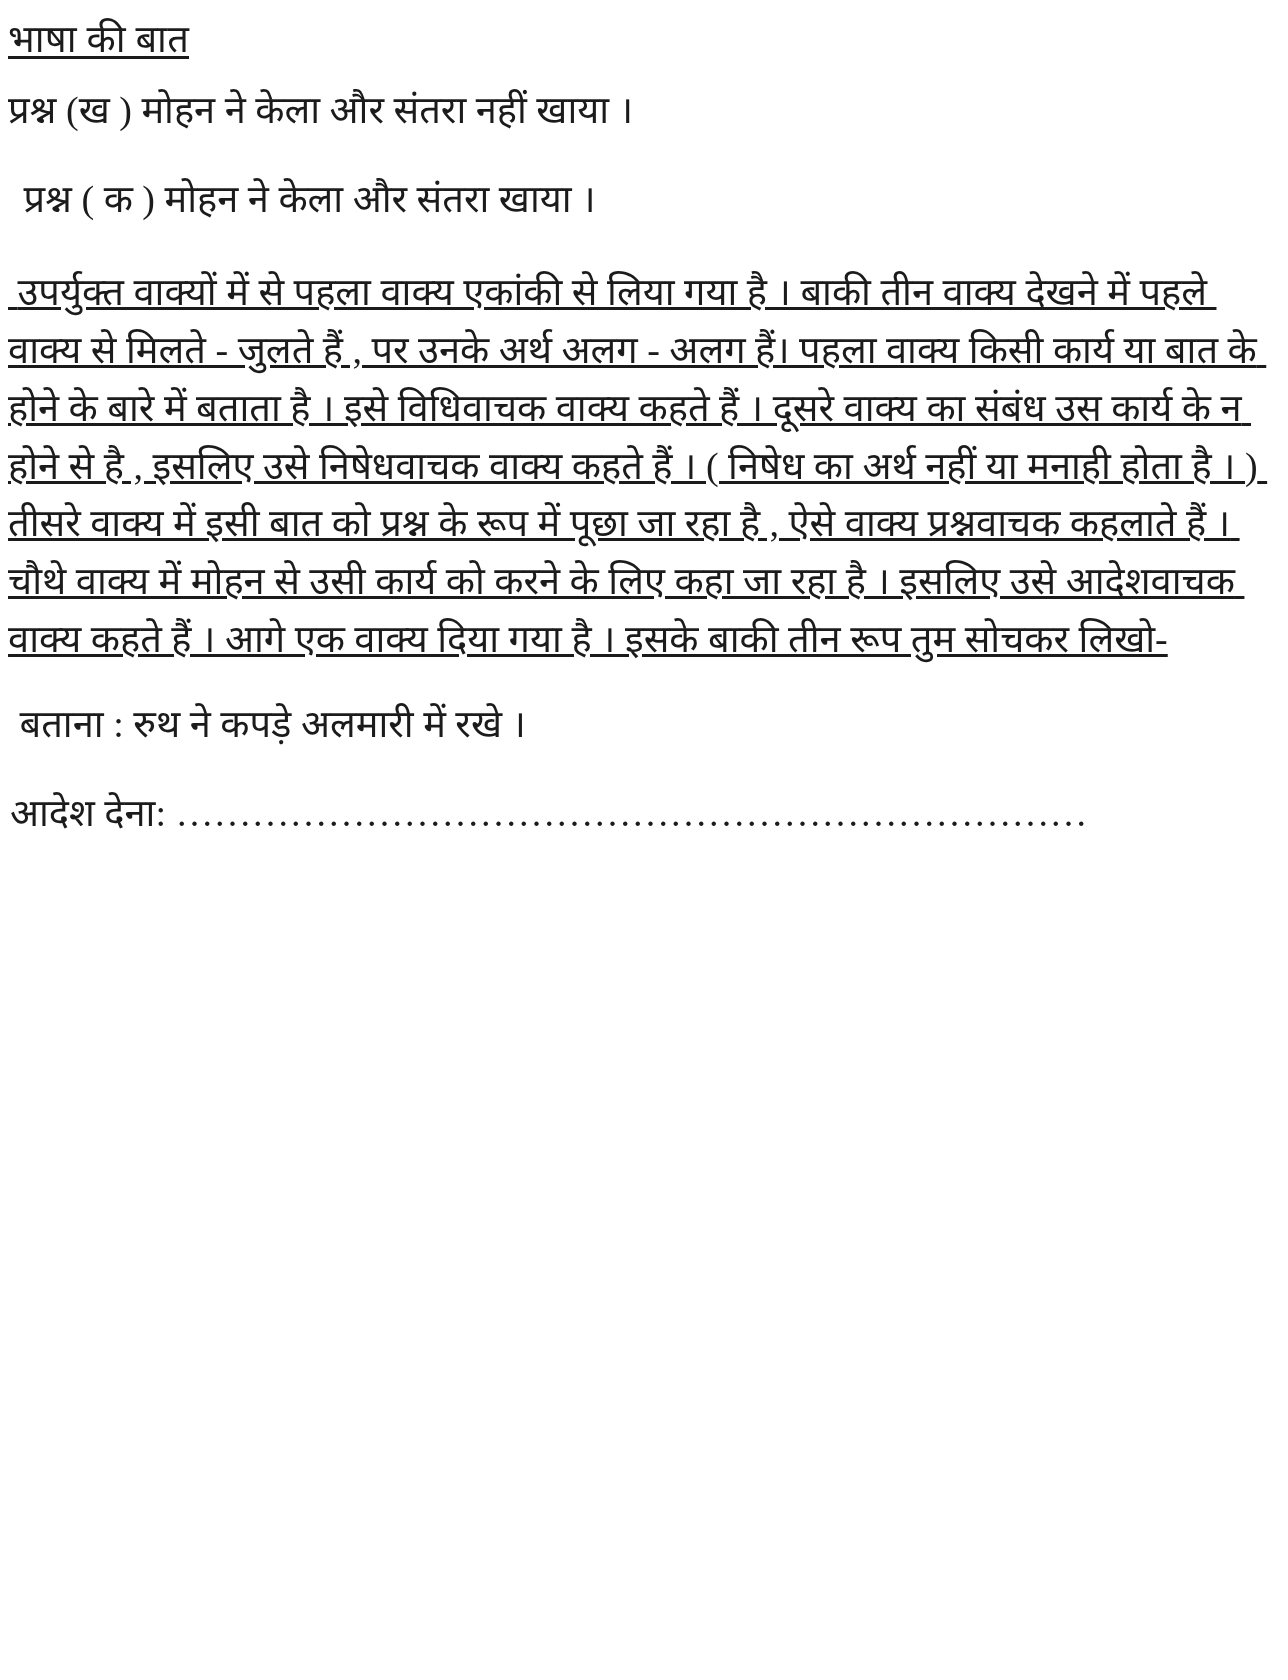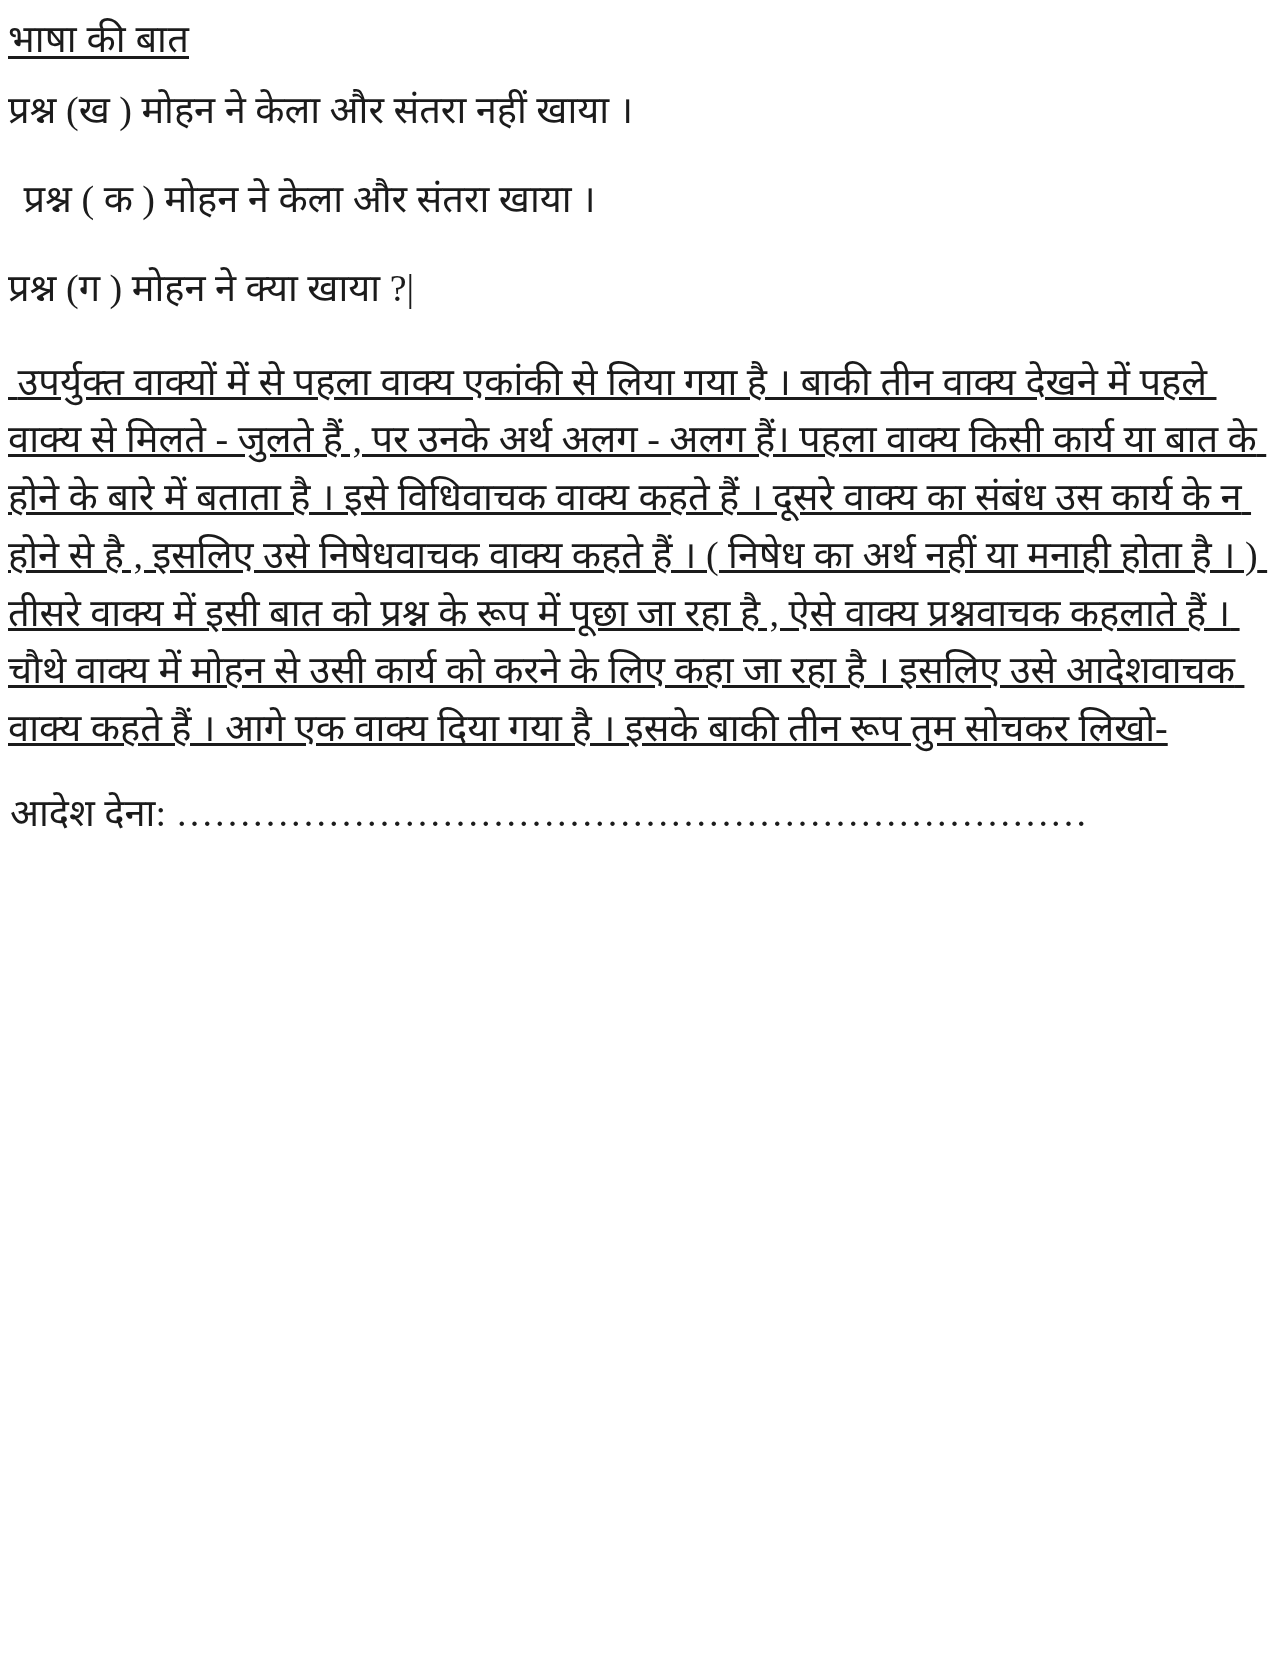--- a/index.html
+++ b/index.html
@@ -57,19 +57,19 @@
 </style>
 </head>
 <body>
 
 <div class="page">
 
   <div class="section-title">भाषा की बात</div>
 
   <div class="q-line">प्रश्न (ख ) मोहन ने केला और संतरा नहीं खाया ।</div>
   <div class="q-line first"> प्रश्न ( क ) मोहन ने केला और संतरा खाया ।</div>
-  <div class="q-line">प्रश्न (ग ) मोहन ने क्या खाया ?|</div>
 
   <div class="para"> उपर्युक्त वाक्यों में से पहला वाक्य एकांकी से लिया गया है । बाकी तीन वाक्य देखने में पहले वाक्य से मिलते - जुलते हैं , पर उनके अर्थ अलग - अलग हैं। पहला वाक्य किसी कार्य या बात के होने के बारे में बताता है । इसे विधिवाचक वाक्य कहते हैं । दूसरे वाक्य का संबंध उस कार्य के न होने से है , इसलिए उसे निषेधवाचक वाक्य कहते हैं । ( निषेध का अर्थ नहीं या मनाही होता है । ) तीसरे वाक्य में इसी बात को प्रश्न के रूप में पूछा जा रहा है , ऐसे वाक्य प्रश्नवाचक कहलाते हैं । चौथे वाक्य में मोहन से उसी कार्य को करने के लिए कहा जा रहा है । इसलिए उसे आदेशवाचक वाक्य कहते हैं । आगे एक वाक्य दिया गया है । इसके बाकी तीन रूप तुम सोचकर लिखो-</div>
 
+  <div class="fill-line"> बताना : रुथ ने कपड़े अलमारी में रखे ।</div>
   <div class="fill-line last-line">आदेश देना: ………………………………………………………………</div>
 
 </div>
 
 </body></html>

